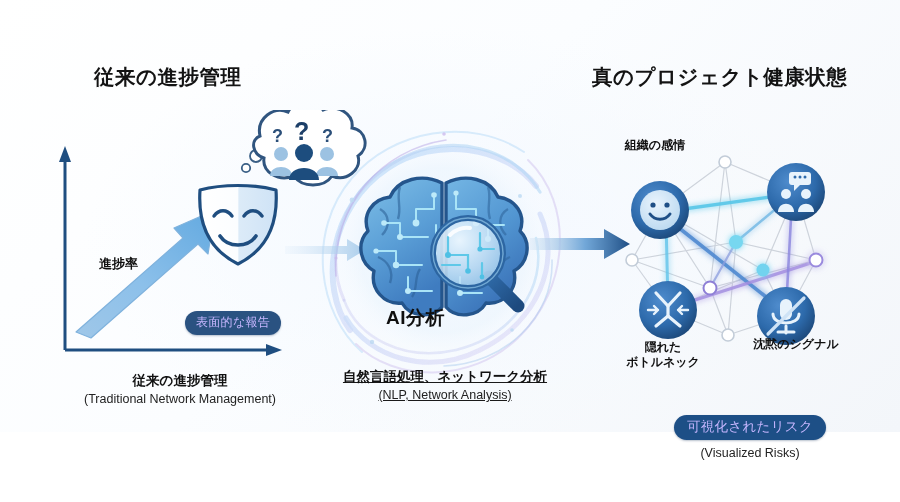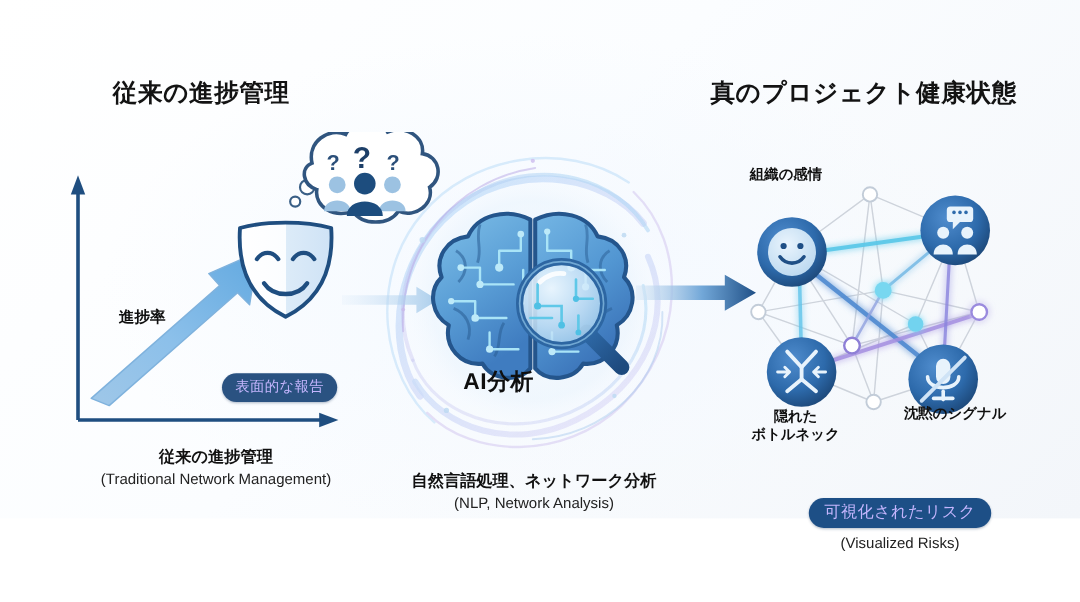--- a/index.html
+++ b/index.html
@@ -22,21 +22,21 @@
     color:#131313;white-space:nowrap;
   }
   #title-left{left:94px;top:63px;}
   #title-right{left:592px;top:63px;}
 
   
   .caption{position:absolute;text-align:center;white-space:nowrap;}
   .caption .jp{font-size:13.5px;font-weight:bold;color:#111;line-height:18px;}
   .caption .en{font-size:12.5px;color:#222;line-height:18px;}
   #cap-left{left:40px;top:372px;width:280px;}
-  #cap-center{left:310px;top:392px;width:270px;}
+  #cap-center{left:310px;top:368px;width:270px;text-decoration:underline;}
   #cap-right{left:640px;top:372px;width:220px;}
 
   .pill{
     display:inline-block;background:#1d4f86;color:#c4b5fd;font-weight:normal;
     border-radius:14px;padding:3px 13px 4px;font-size:13.5px;letter-spacing:.3px;
     box-shadow:0 1px 2px rgba(20,50,90,.3);
     margin-top:43px;
   }
 
   

